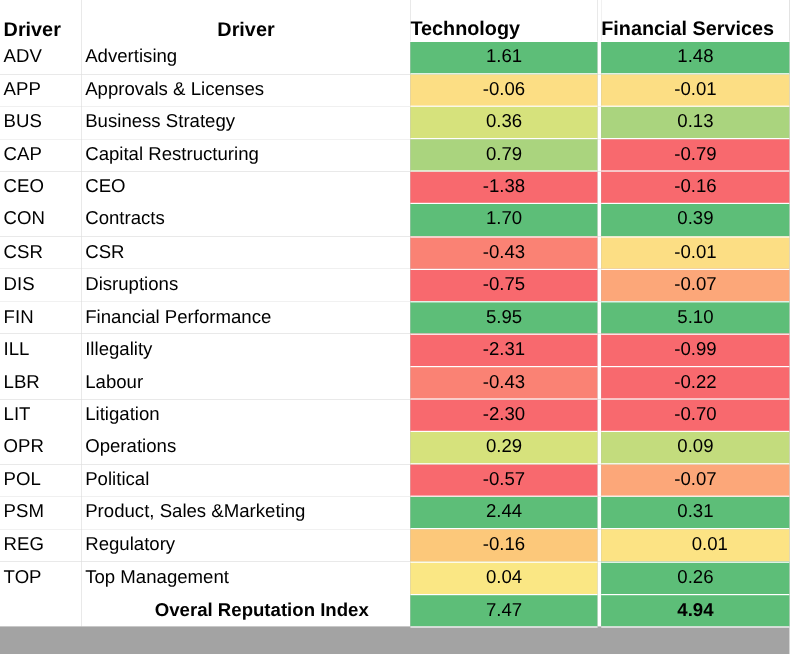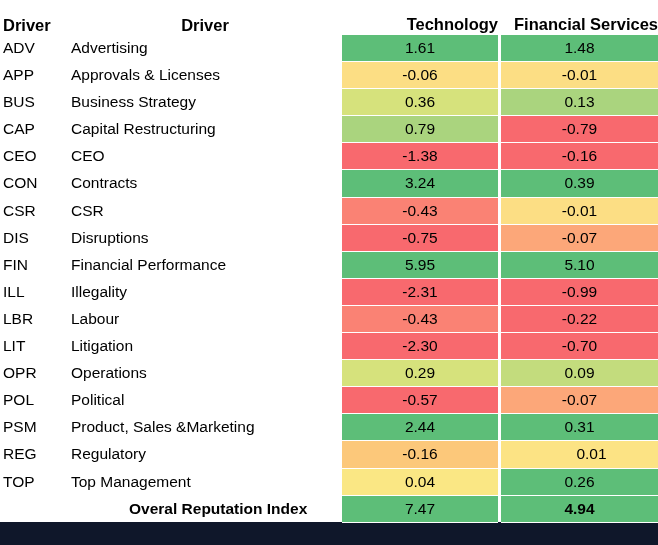--- a/index.html
+++ b/index.html
@@ -11,21 +11,21 @@
     width: 658px;
     height: 545px;
     font-family: "Liberation Sans", sans-serif;
     color: #000000;
     overflow: hidden;
   }
   #sheet {
     position: relative;
     width: 658px;
     height: 545px;
-    background: #0f172a;
+    background: #a3a3a3;
   }
   table.grid {
     border-collapse: collapse;
     width: 658px;
     table-layout: fixed;
   }
   table.grid col.c-code  { width: 68px; }
   table.grid col.c-name  { width: 274px; }
   table.grid col.c-tech  { width: 156px; }
   table.grid col.c-gap   { width: 3px; }
@@ -41,21 +41,21 @@
     border: 0;
   }
   th.h-code {
     text-align: left;
     padding-left: 3px;
   }
   th.h-name {
     text-align: center;
   }
   th.h-tech, th.h-fin {
-    text-align: right;
+    text-align: left;
   }
   th.h-gap { background: #ffffff; }
 
   tbody td {
     font-size: 15.5px;
     padding: 0;
     height: 26.1px;
     line-height: 26.1px;
     border: 0;
     white-space: nowrap;
@@ -140,21 +140,21 @@
         <tr>
           <td class="code">CEO</td>
           <td class="name">CEO</td>
           <td class="val tech" style="background-color: rgb(248, 105, 110);">-1.38</td>
           <td class="gap"></td>
           <td class="val fin" style="background-color: rgb(248, 105, 110);">-0.16</td>
         </tr>
         <tr>
           <td class="code">CON</td>
           <td class="name">Contracts</td>
-          <td class="val tech" style="background-color: rgb(93, 190, 120);">3.24</td>
+          <td class="val tech" style="background-color: rgb(93, 190, 120);">1.70</td>
           <td class="gap"></td>
           <td class="val fin" style="background-color: rgb(93, 190, 120);">0.39</td>
         </tr>
         <tr>
           <td class="code">CSR</td>
           <td class="name">CSR</td>
           <td class="val tech" style="background-color: rgb(250, 130, 116);">-0.43</td>
           <td class="gap"></td>
           <td class="val fin" style="background-color: rgb(252, 222, 132);">-0.01</td>
         </tr>

